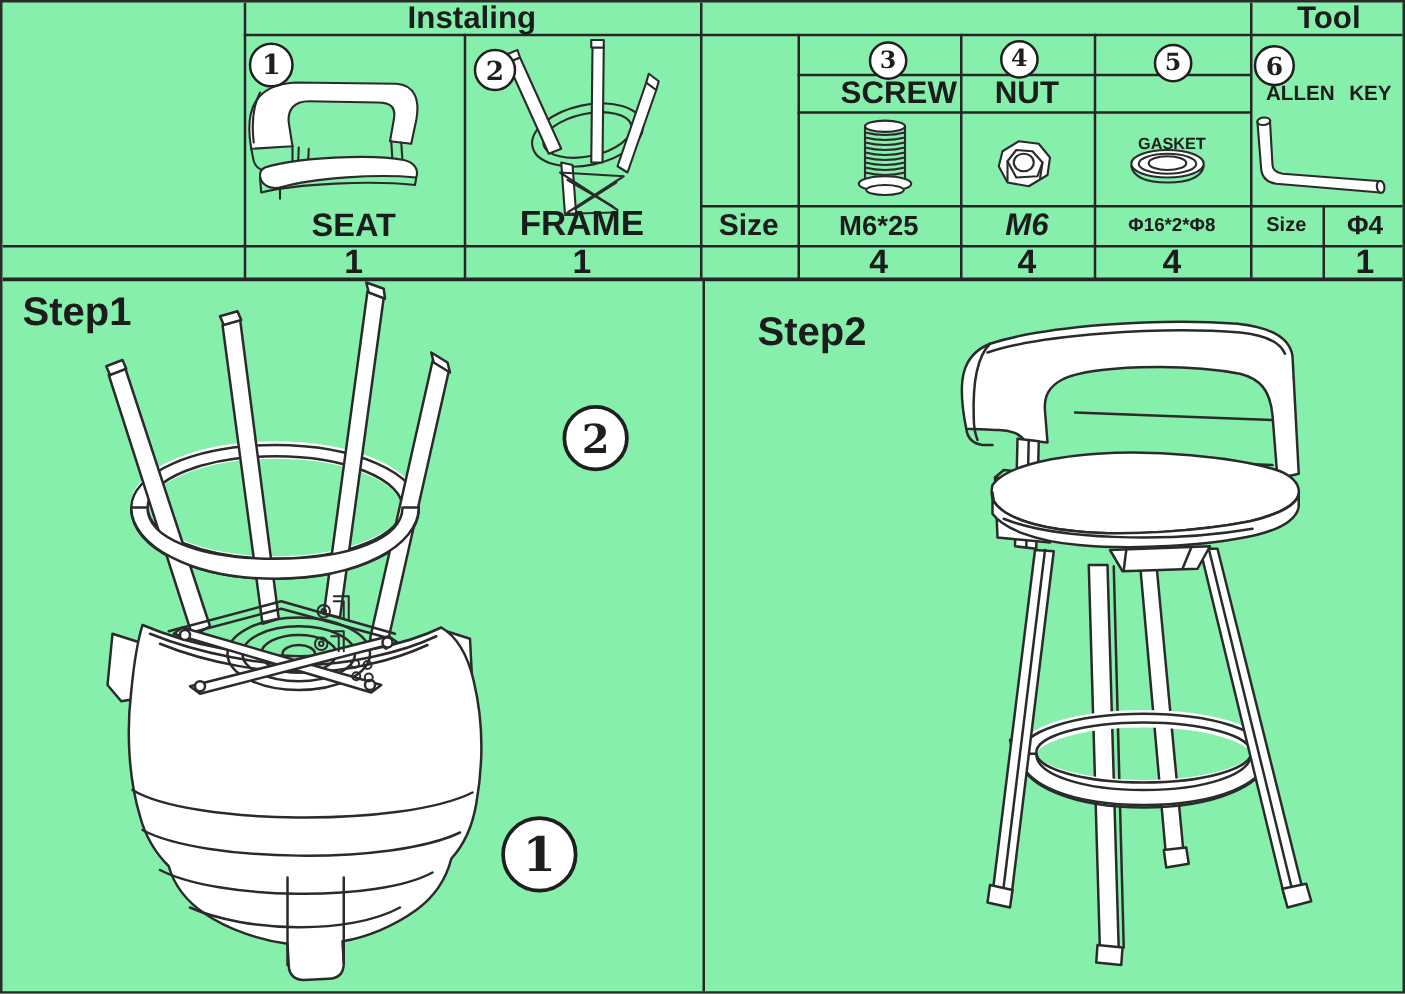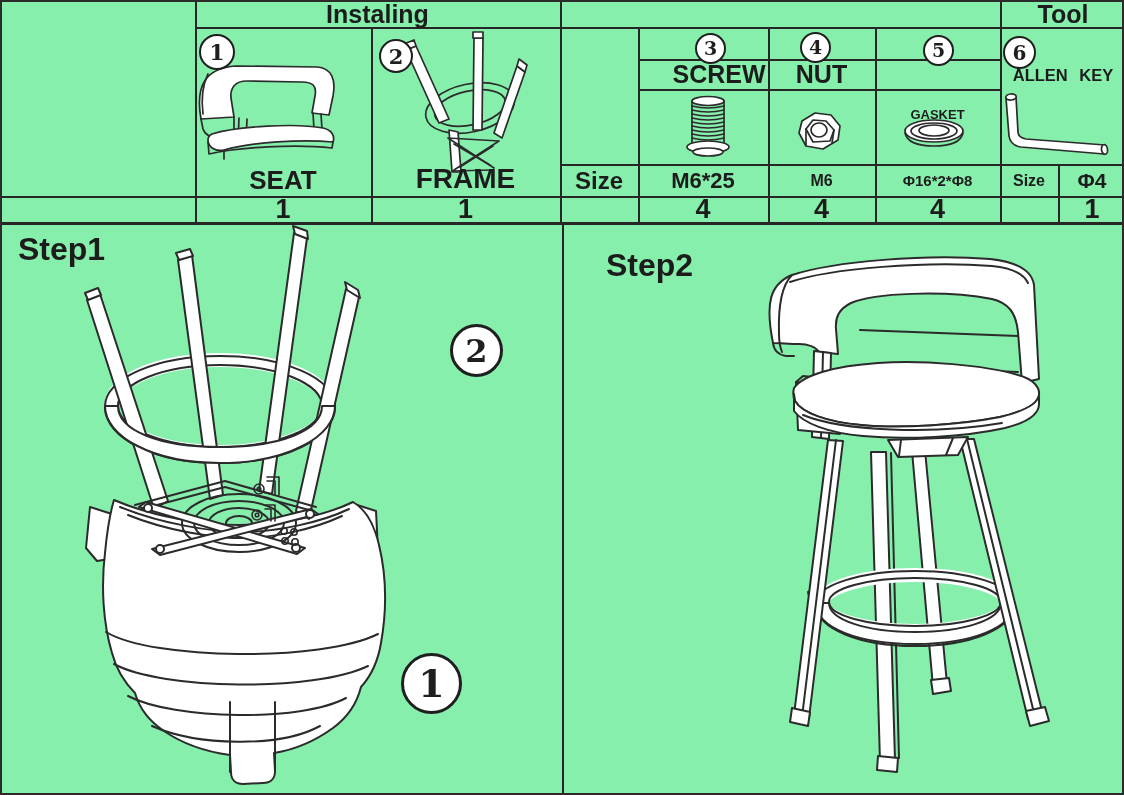--- a/index.html
+++ b/index.html
@@ -110,21 +110,21 @@
 
   <div class="cell" style="left:193px;top:162px;width:176px;height:31px;font-size:26px;">SEAT</div>
   <div class="cell" style="left:369px;top:160px;width:189px;height:33px;font-size:28px;">FRAME</div>
   <div class="cell" style="left:636px;top:57px;width:130px;height:30px;font-size:25px;padding-left:16px;">SCREW</div>
   <div class="cell" style="left:766px;top:57px;width:107px;height:30px;font-size:25px;">NUT</div>
   <div class="cell" style="left:873px;top:57px;width:125px;height:30px;font-size:13px;margin-top:40px;">GASKET</div>
   <div class="cell" style="left:998px;top:60px;width:126px;height:26px;font-size:16.5px;word-spacing:7px;">ALLEN KEY</div>
 
   <div class="cell" style="left:558px;top:162px;width:78px;height:33px;font-size:24px;">Size</div>
   <div class="cell" style="left:636px;top:162px;width:130px;height:33px;font-size:22px;">M6*25</div>
-  <div class="cell" style="left:766px;top:162px;width:107px;height:33px;font-size:16px;">M6</div>
+  <div class="cell" style="left:766px;top:162px;width:107px;height:33px;font-size:25px;font-style:italic;">M6</div>
   <div class="cell" style="left:873px;top:162px;width:125px;height:33px;font-size:15px;">Φ16*2*Φ8</div>
   <div class="cell" style="left:998px;top:162px;width:58px;height:33px;font-size:16px;">Size</div>
   <div class="cell" style="left:1056px;top:162px;width:68px;height:33px;font-size:21px;">Φ4</div>
 
   <div class="cell" style="left:193px;top:194px;width:176px;height:27px;font-size:27px;">1</div>
   <div class="cell" style="left:369px;top:194px;width:189px;height:27px;font-size:27px;">1</div>
   <div class="cell" style="left:636px;top:194px;width:130px;height:27px;font-size:27px;">4</div>
   <div class="cell" style="left:766px;top:194px;width:107px;height:27px;font-size:27px;">4</div>
   <div class="cell" style="left:873px;top:194px;width:125px;height:27px;font-size:27px;">4</div>
   <div class="cell" style="left:1056px;top:194px;width:68px;height:27px;font-size:27px;">1</div>

